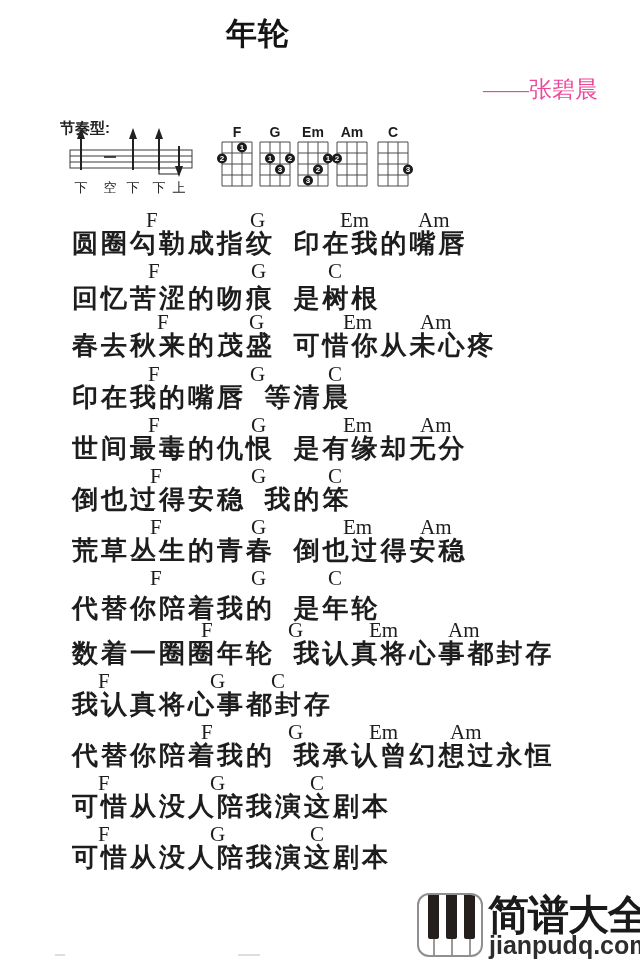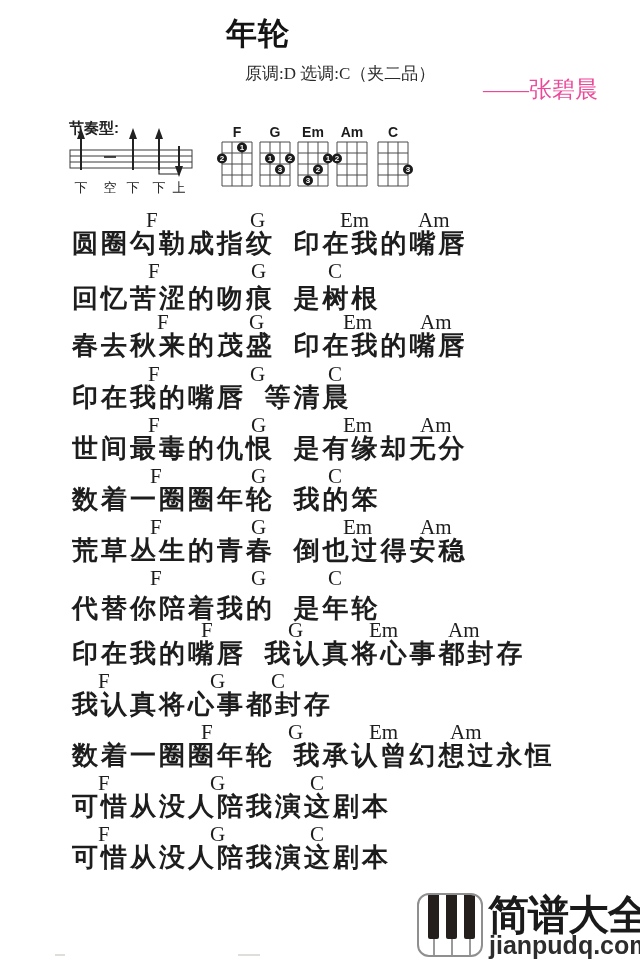--- a/index.html
+++ b/index.html
@@ -5,21 +5,21 @@
   html,body{margin:0;padding:0;}
   body{width:640px;height:961px;background:#ffffff;overflow:hidden;
        font-family:"Liberation Serif","DejaVu Serif",serif;color:#1f1f1f;}
   #sheet{position:relative;width:640px;height:961px;background:#ffffff;}
 
   .page-title{position:absolute;top:13px;left:0;width:516px;text-align:center;
       font-size:31px;font-weight:700;letter-spacing:1px;color:#141414;}
   .subtitle-info{position:absolute;top:62px;left:245px;font-size:17px;color:#2a2a2a;}
   .subtitle-artist{position:absolute;top:62px;left:483px;font-size:23px;color:#ec4899;margin-top:12px;}
 
-  .rhythm-label{position:absolute;top:119px;left:69px;font-size:15px;font-weight:600;
+  .rhythm-label{position:absolute;top:119px;left:60px;font-size:15px;font-weight:600;
       font-family:Liberation Sans, sans-serif;color:#222;}
   #rhythm-svg{position:absolute;left:62px;top:118px;}
   #chords-svg{position:absolute;left:210px;top:122px;}
 
   .chord-symbol{position:absolute;font-size:21px;color:#1d1d1d;
       font-family:"Liberation Serif","DejaVu Serif",serif;white-space:pre;}
   .lyric-line{position:absolute;left:72px;font-size:26px;line-height:1.05;color:#1d1d1d;
       letter-spacing:3px;word-spacing:9px;white-space:pre;font-weight:bold;}
 
   .wm-icon{position:absolute;left:417px;top:893px;width:66px;height:64px;
@@ -32,21 +32,20 @@
       font-family:"Liberation Sans","DejaVu Sans",sans-serif;letter-spacing:0px;white-space:nowrap;}
 
   .scan-artifact{position:absolute;height:2px;background:#dededa;}
 </style>
 </head>
 <body>
 
 <div id="sheet">
 
   <div class="page-title">年轮</div>
-  <div class="subtitle-info">原调:D 选调:C（夹二品）</div>
   <div class="subtitle-artist">——张碧晨</div>
 
   <div class="rhythm-label">节奏型:</div>
   <svg id="rhythm-svg" width="142" height="82">
       <rect x="8" y="32" width="122" height="18" fill="none" stroke="#3a3a3a" stroke-width="1"></rect>
       <line x1="8" y1="38" x2="130" y2="38" stroke="#3a3a3a" stroke-width="1"></line>
       <line x1="8" y1="44" x2="130" y2="44" stroke="#3a3a3a" stroke-width="1"></line>
       <line x1="19" y1="52" x2="19" y2="18" stroke="#222" stroke-width="2"></line>
       <polygon points="19,10 15,21 23,21" fill="#222"></polygon>
       <text x="19" y="74" text-anchor="middle" font-size="13" font-family="&quot;Liberation Sans&quot;,&quot;DejaVu Sans&quot;,sans-serif" fill="#222">下</text>
@@ -154,57 +153,57 @@
       <span class="chord-symbol" style="left: 418px; top: 208px;">Am</span>
       <div class="lyric-line" style="top: 230px;">圆圈勾勒成指纹 印在我的嘴唇</div>
       <span class="chord-symbol" style="left: 148px; top: 259.2px;">F</span>
       <span class="chord-symbol" style="left: 251px; top: 259.2px;">G</span>
       <span class="chord-symbol" style="left: 328px; top: 259.2px;">C</span>
       <div class="lyric-line" style="top: 285px;">回忆苦涩的吻痕 是树根</div>
       <span class="chord-symbol" style="left: 157px; top: 310.4px;">F</span>
       <span class="chord-symbol" style="left: 249px; top: 310.4px;">G</span>
       <span class="chord-symbol" style="left: 343px; top: 310.4px;">Em</span>
       <span class="chord-symbol" style="left: 420px; top: 310.4px;">Am</span>
-      <div class="lyric-line" style="top: 332.4px;">春去秋来的茂盛 印在我的嘴唇</div>
+      <div class="lyric-line" style="top: 332.4px;">春去秋来的茂盛 可惜你从未心疼</div>
       <span class="chord-symbol" style="left: 148px; top: 361.6px;">F</span>
       <span class="chord-symbol" style="left: 250px; top: 361.6px;">G</span>
       <span class="chord-symbol" style="left: 328px; top: 361.6px;">C</span>
       <div class="lyric-line" style="top: 383.6px;">印在我的嘴唇 等清晨</div>
       <span class="chord-symbol" style="left: 148px; top: 412.8px;">F</span>
       <span class="chord-symbol" style="left: 251px; top: 412.8px;">G</span>
       <span class="chord-symbol" style="left: 343px; top: 412.8px;">Em</span>
       <span class="chord-symbol" style="left: 420px; top: 412.8px;">Am</span>
       <div class="lyric-line" style="top: 434.8px;">世间最毒的仇恨 是有缘却无分</div>
       <span class="chord-symbol" style="left: 150px; top: 464px;">F</span>
       <span class="chord-symbol" style="left: 251px; top: 464px;">G</span>
       <span class="chord-symbol" style="left: 328px; top: 464px;">C</span>
-      <div class="lyric-line" style="top: 486px;">数着一圈圈年轮 我的笨</div>
+      <div class="lyric-line" style="top: 486px;">倒也过得安稳 我的笨</div>
       <span class="chord-symbol" style="left: 150px; top: 515.2px;">F</span>
       <span class="chord-symbol" style="left: 251px; top: 515.2px;">G</span>
       <span class="chord-symbol" style="left: 343px; top: 515.2px;">Em</span>
       <span class="chord-symbol" style="left: 420px; top: 515.2px;">Am</span>
       <div class="lyric-line" style="top: 537.2px;">荒草丛生的青春 倒也过得安稳</div>
       <span class="chord-symbol" style="left: 150px; top: 566.4px;">F</span>
       <span class="chord-symbol" style="left: 251px; top: 566.4px;">G</span>
       <span class="chord-symbol" style="left: 328px; top: 566.4px;">C</span>
       <div class="lyric-line" style="top: 595px;">代替你陪着我的 是年轮</div>
       <span class="chord-symbol" style="left: 201px; top: 617.6px;">F</span>
       <span class="chord-symbol" style="left: 288px; top: 617.6px;">G</span>
       <span class="chord-symbol" style="left: 369px; top: 617.6px;">Em</span>
       <span class="chord-symbol" style="left: 448px; top: 617.6px;">Am</span>
-      <div class="lyric-line" style="top: 639.6px;">印在我的嘴唇 我认真将心事都封存</div>
+      <div class="lyric-line" style="top: 639.6px;">数着一圈圈年轮 我认真将心事都封存</div>
       <span class="chord-symbol" style="left: 98px; top: 668.8px;">F</span>
       <span class="chord-symbol" style="left: 210px; top: 668.8px;">G</span>
       <span class="chord-symbol" style="left: 271px; top: 668.8px;">C</span>
       <div class="lyric-line" style="top: 690.8px;">我认真将心事都封存</div>
       <span class="chord-symbol" style="left: 201px; top: 720px;">F</span>
       <span class="chord-symbol" style="left: 288px; top: 720px;">G</span>
       <span class="chord-symbol" style="left: 369px; top: 720px;">Em</span>
       <span class="chord-symbol" style="left: 450px; top: 720px;">Am</span>
-      <div class="lyric-line" style="top: 742px;">数着一圈圈年轮 我承认曾幻想过永恒</div>
+      <div class="lyric-line" style="top: 742px;">代替你陪着我的 我承认曾幻想过永恒</div>
       <span class="chord-symbol" style="left: 98px; top: 771.2px;">F</span>
       <span class="chord-symbol" style="left: 210px; top: 771.2px;">G</span>
       <span class="chord-symbol" style="left: 310px; top: 771.2px;">C</span>
       <div class="lyric-line" style="top: 793.2px;">可惜从没人陪我演这剧本</div>
       <span class="chord-symbol" style="left: 98px; top: 822.4px;">F</span>
       <span class="chord-symbol" style="left: 210px; top: 822.4px;">G</span>
       <span class="chord-symbol" style="left: 310px; top: 822.4px;">C</span>
       <div class="lyric-line" style="top: 844.4px;">可惜从没人陪我演这剧本</div>
     </div>
 

